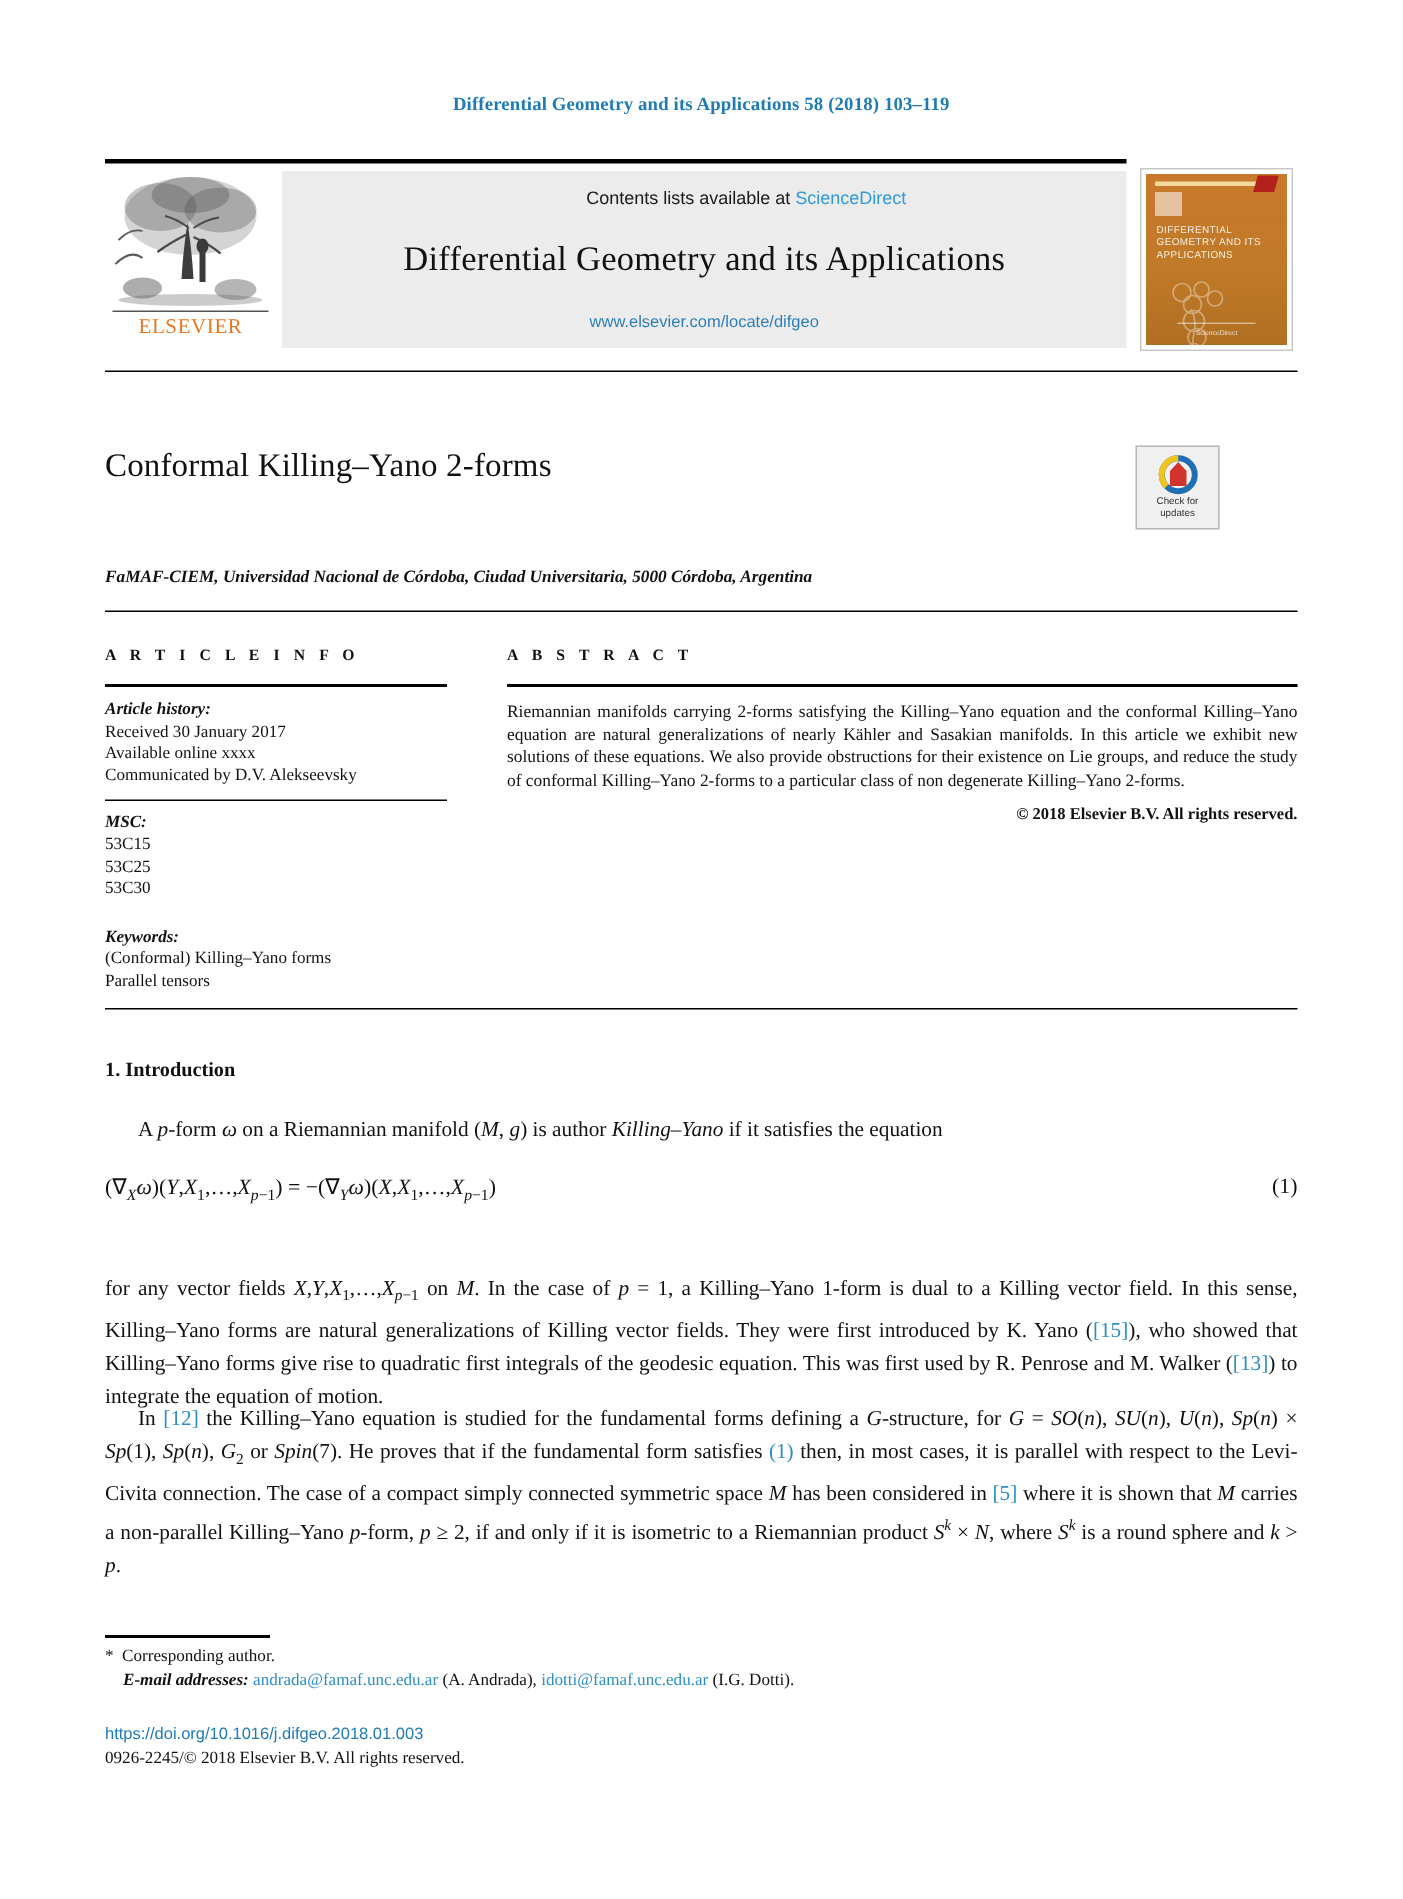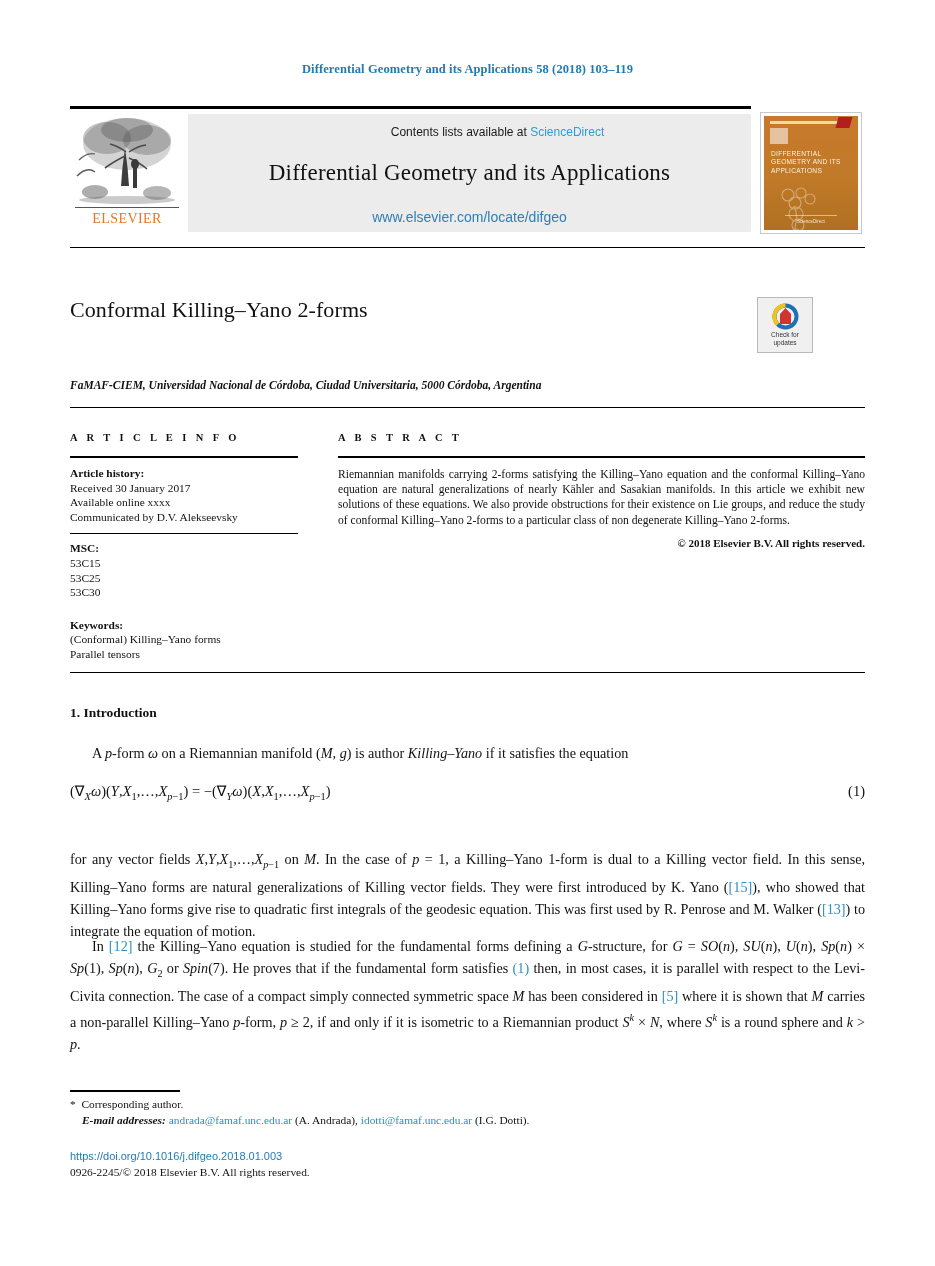--- a/index.html
+++ b/index.html
@@ -56,21 +56,21 @@
   }
   .contents-line .sd { color:#2d9cdb; }
   .journal-name {
     position:absolute; left:0; top:46px; width:563px; text-align:center;
     font-family:"Liberation Serif", serif;
     font-size:23px; color:#111; letter-spacing:0.2px;
   }
   .journal-url {
     position:absolute; left:0; top:95px; width:563px; text-align:center;
     font-family:"Liberation Sans", sans-serif;
-    font-size:14px; color:#2d7fb8;
+    font-size:11px; color:#2d7fb8;
   }
   
   .cover {
     position:absolute; left:690px; top:6px; width:102px; height:122px;
     background:#ffffff; border:1px solid #c8c8c8; box-sizing:border-box;
     padding:3px;
   }
   .cover-inner {
     width:100%; height:100%;
     background:linear-gradient(180deg,#c8792c 0%, #c07a28 55%, #b06f22 100%);
@@ -129,21 +129,21 @@
     font-family:"Liberation Serif", serif;
     font-weight:bold; font-size:10.5px; letter-spacing:3.4px; color:#111;
   }
   .info-col { position:absolute; left:70px; top:432px; width:228px; }
   .abs-col  { position:absolute; left:338px; top:432px; width:527px; }
 
   .hr-heavy { height:2px; background:#000; margin-top:13px; }
   .hr-light { height:1px; background:#000; }
 
   .info-block { font-family:"Liberation Serif", serif; font-size:11.4px; line-height:14.6px; color:#111; }
-  .info-block .ital { font-weight:bold; }
+  .info-block .ital { font-style:italic; font-weight:bold; }
 
   .abs-body {
     font-family:"Liberation Serif", serif;
     font-size:11.6px; line-height:15.2px; color:#111;
     text-align:justify; margin-top:9px;
   }
   .abs-copy { margin-top:9px; text-align:right;
     font-family:"Liberation Serif", serif; font-size:11px; color:#111;font-weight:bold; }
 
   .rule-info-bot { position:absolute; left:70px; top:672px; width:795px; height:1px; background:#000; }

